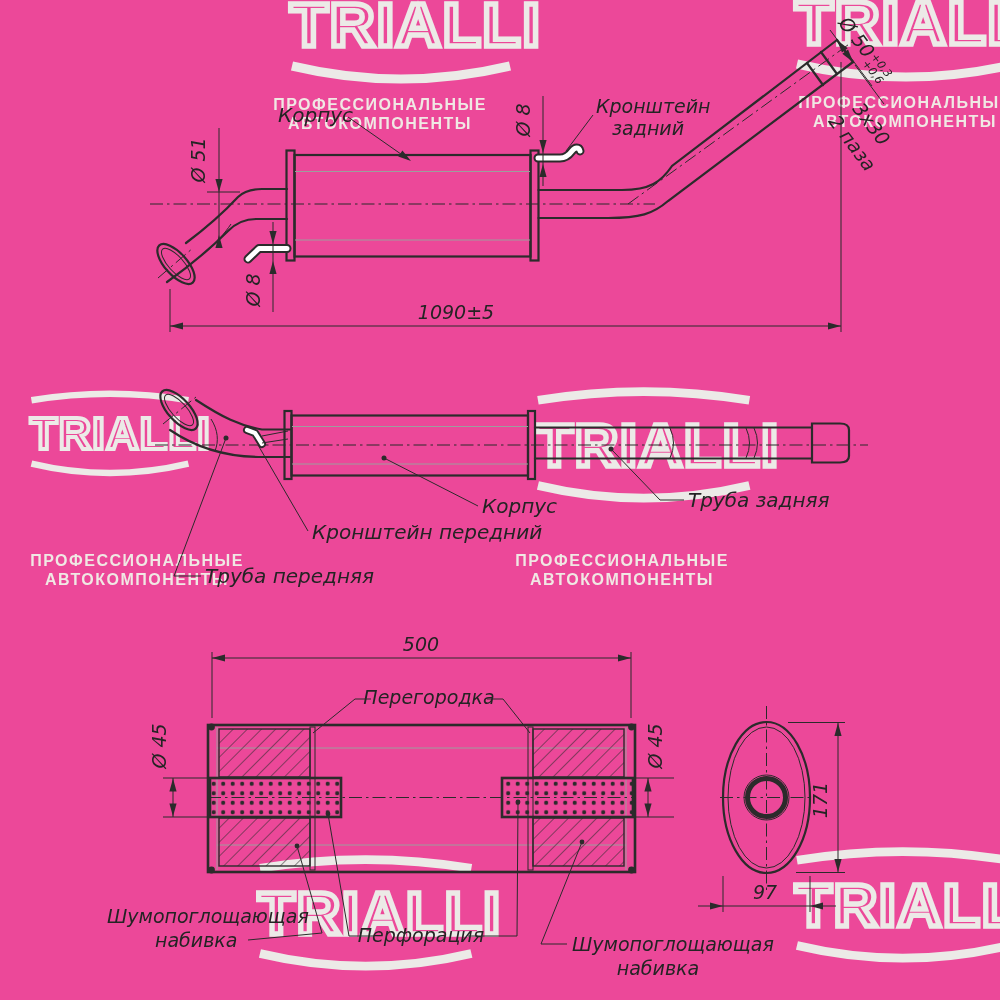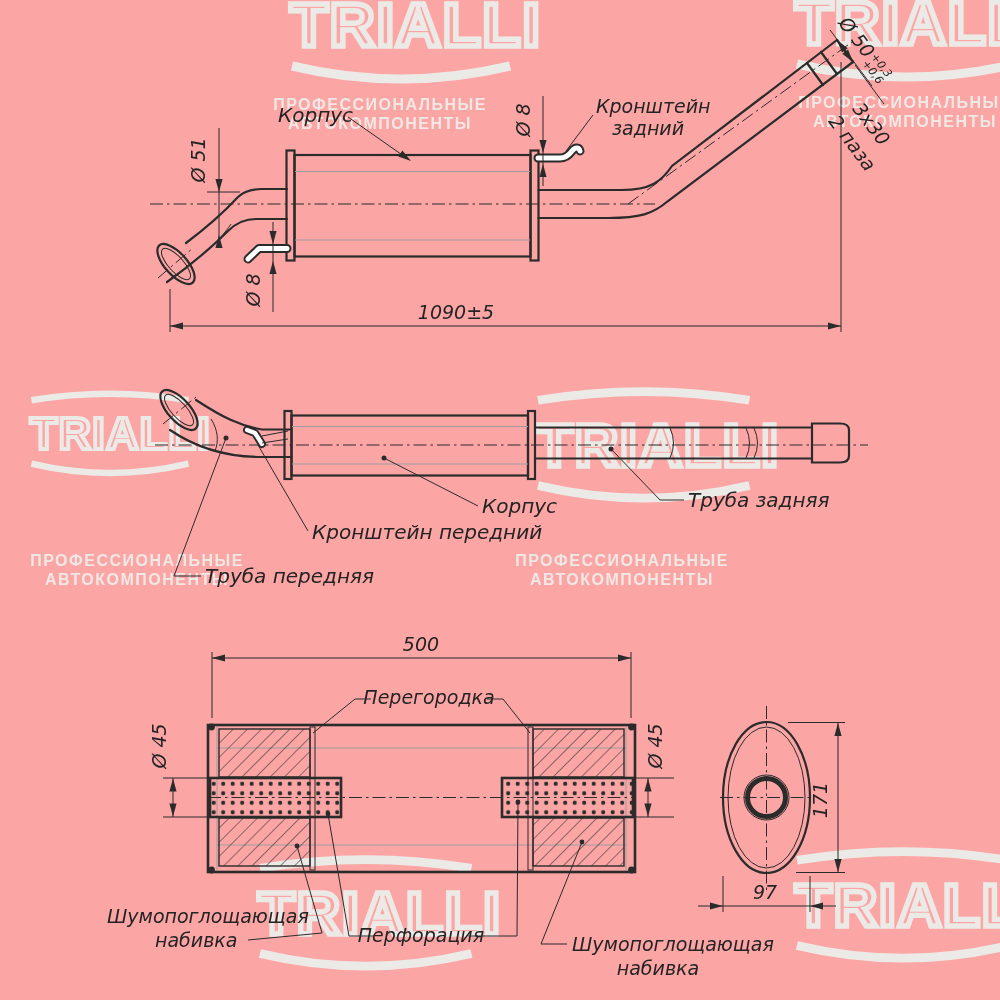--- a/index.html
+++ b/index.html
@@ -1,16 +1,16 @@
 <!DOCTYPE html>
 <html><head>
 <meta charset="utf-8">
 <style>
   html,body{margin:0;padding:0;background:#fff;}
-  .stage{width:1000px;height:1000px;position:relative;background:#fca5a5;overflow:hidden;}
+  .stage{width:1000px;height:1000px;position:relative;background:#ec4899;overflow:hidden;}
   svg{display:block;}
   
   .main{stroke:#2b2b2b;stroke-width:2.2;fill:none;stroke-linecap:round;}
   .main-thick{stroke:#2b2b2b;stroke-width:2.6;fill:none;}
   .thin{stroke:#2b2b2b;stroke-width:1;fill:none;}
   .lite{stroke:#9d9d9d;stroke-width:1;fill:none;}
   .cl{stroke:#2b2b2b;stroke-width:1;fill:none;stroke-dasharray:13 4 2.5 4;}
   .rod{stroke:#2b2b2b;stroke-width:9;fill:none;stroke-linecap:round;stroke-linejoin:round;}
   .rodin{stroke:#ffffff;stroke-width:5;fill:none;stroke-linecap:round;stroke-linejoin:round;}
   .rod-s{stroke:#2b2b2b;stroke-width:8;fill:none;stroke-linecap:round;stroke-linejoin:round;}

